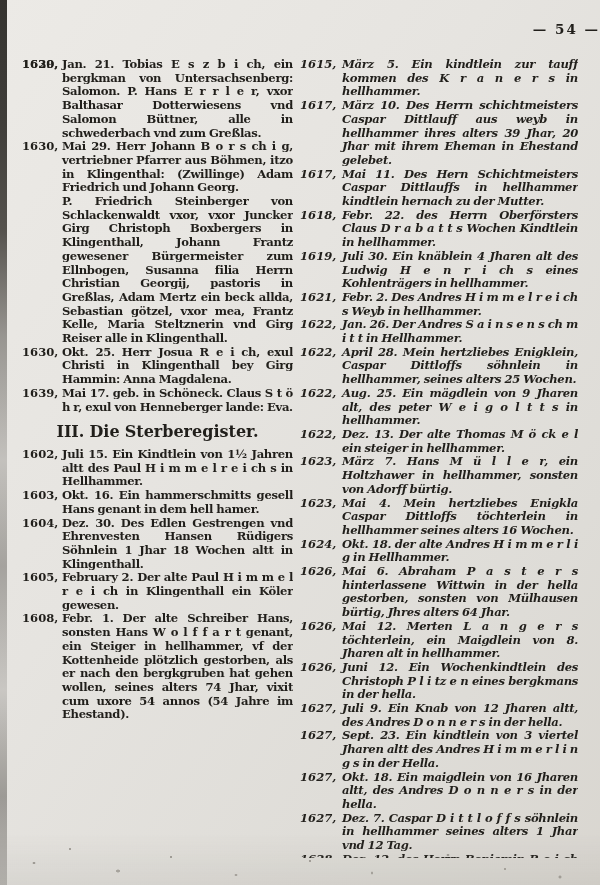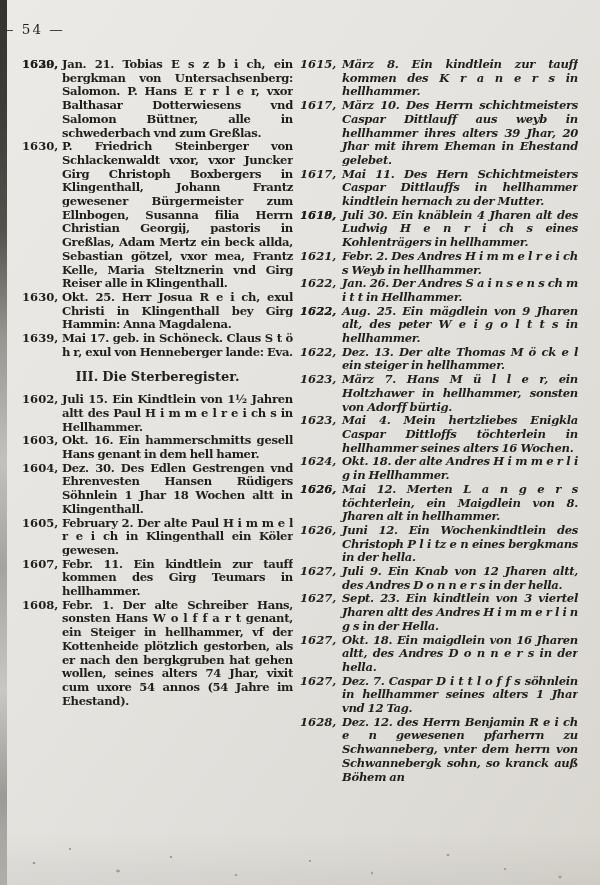--- a/index.html
+++ b/index.html
@@ -32,42 +32,42 @@
       radial-gradient(2px 2px at 171px 46px, #8a867f 40%, transparent 60%),
       radial-gradient(3px 2px at 236px 64px, #938f88 40%, transparent 60%),
       radial-gradient(2px 2px at 310px 50px, #8e8a83 40%, transparent 60%),
       radial-gradient(2px 3px at 372px 62px, #938f88 40%, transparent 60%),
       radial-gradient(3px 2px at 448px 44px, #8a867f 40%, transparent 60%),
       radial-gradient(2px 2px at 505px 58px, #938f88 40%, transparent 60%),
       radial-gradient(3px 3px at 560px 66px, #8e8a83 40%, transparent 60%),
       linear-gradient(0deg, rgba(140,136,128,.18) 0%, rgba(140,136,128,0) 70%);
   }
   .page-header{
-    padding-top:21px;text-align:left;
-    font-size:13.5px;font-weight:normal;letter-spacing:2px;
+    padding-top:21px;text-align:right;
+    font-size:13.5px;font-weight:bold;letter-spacing:2px;
   }
   .columns{
     display:flex;gap:7px;
     padding:21px 8px 0 22px;
   }
   .col{overflow:hidden;height:800px;}
   .col-left{width:271px;}
   .col-right{width:278px;}
   .entry{
     position:relative;
     padding-left:40px;
     text-align:justify;
     font-size:11.6px;line-height:13.7px;font-weight:bold;
     letter-spacing:-0.3px;word-spacing:-0.5px;
   }
   .col-right .entry{padding-left:42px;font-style:italic;}
   .entry .year{position:absolute;left:0;top:0;letter-spacing:0;}
   .heading-block{
     text-align:center;padding-left:0;margin:11px 0 9px;
-    font-size:13px;letter-spacing:0;
+    font-size:16px;letter-spacing:0;
   }
 </style>
 </head>
 <body>
 
 <div class="page">
   <div class="scan-edge"></div>
   <div class="scan-noise"></div>
 
   <div class="page-header">— 54 —</div>
@@ -75,21 +75,21 @@
   <div class="columns">
     <div class="col col-left">
 
     <div class="entry">
           <span class="year">1629,</span>
         </div>
         <div class="entry">
           <span class="year">1630,</span><span class="body">Jan. 21. Tobias E s z b i ch, ein bergkman von Untersachsenberg: Salomon. P. Hans E r r l e r, vxor Balthasar Dotterwiesens vnd Salomon Büttner, alle in schwederbach vnd zum Greßlas.</span>
         </div>
         <div class="entry">
-          <span class="year">1630,</span>
+          <span class="year">1630,</span><span class="body">Mai 29. Herr Johann B o r s ch i g, vertriebner Pfarrer aus Böhmen, itzo in Klingenthal: (Zwillinge) Adam Friedrich und Johann Georg.</span>
         </div>
         <div class="entry">
           <span class="year"></span><span class="body">P. Friedrich Steinberger von Schlackenwaldt vxor, vxor Juncker Girg Christoph Boxbergers in Klingenthall, Johann Frantz gewesener Bürgermeister zum Ellnbogen, Susanna filia Herrn Christian Georgij, pastoris in Greßlas, Adam Mertz ein beck allda, Sebastian götzel, vxor mea, Frantz Kelle, Maria Steltznerin vnd Girg Reiser alle in Klingenthall.</span>
         </div>
         <div class="entry">
           <span class="year">1630,</span><span class="body">Okt. 25. Herr Josua R e i ch, exul Christi in Klingenthall bey Girg Hammin: Anna Magdalena.</span>
         </div>
         <div class="entry">
           <span class="year">1639,</span><span class="body">Mai 17. geb. in Schöneck. Claus S t ö h r, exul von Henneberger lande: Eva.</span>
         </div>
@@ -102,69 +102,66 @@
         <div class="entry">
           <span class="year">1603,</span><span class="body">Okt. 16. Ein hammerschmitts gesell Hans genant in dem hell hamer.</span>
         </div>
         <div class="entry">
           <span class="year">1604,</span><span class="body">Dez. 30. Des Edlen Gestrengen vnd Ehrenvesten Hansen Rüdigers Söhnlein 1 Jhar 18 Wochen altt in Klingenthall.</span>
         </div>
         <div class="entry">
           <span class="year">1605,</span><span class="body">February 2. Der alte Paul H i m m e l r e i ch in Klingenthall ein Köler gewesen.</span>
         </div>
         <div class="entry">
-          <span class="year">1607,</span><span class="body">Febr. 11. Ein kindtlein zur tauff kommen des Girg Teumars in hellhammer.</span>
-        </div>
-        <div class="entry">
           <span class="year">1608,</span><span class="body">Febr. 1. Der alte Schreiber Hans, sonsten Hans W o l f f a r t genant, ein Steiger in hellhammer, vf der Kottenheide plötzlich gestorben, als er nach den bergkgruben hat gehen wollen, seines alters 74 Jhar, vixit cum uxore 54 annos (54 Jahre im Ehestand).</span>
         </div>
       </div>
     <div class="col col-right">
 
     <div class="entry">
-          <span class="year">1615,</span><span class="body">März 8. Ein kindtlein zur tauff kommen des K r a n e r s in hellhammer.</span>
+          <span class="year">1615,</span><span class="body">März 5. Ein kindtlein zur tauff kommen des K r a n e r s in hellhammer.</span>
         </div>
         <div class="entry">
           <span class="year">1617,</span><span class="body">März 10. Des Herrn schichtmeisters Caspar Dittlauff aus weyb in hellhammer ihres alters 39 Jhar, 20 Jhar mit ihrem Eheman in Ehestand gelebet.</span>
         </div>
         <div class="entry">
           <span class="year">1617,</span><span class="body">Mai 11. Des Hern Schichtmeisters Caspar Dittlauffs in hellhammer kindtlein hernach zu der Mutter.</span>
         </div>
         <div class="entry">
-          <span class="year">1618,</span>
+          <span class="year">1618,</span><span class="body">Febr. 22. des Herrn Oberförsters Claus D r a b a t t s Wochen Kindtlein in hellhammer.</span>
         </div>
         <div class="entry">
           <span class="year">1619,</span><span class="body">Juli 30. Ein knäblein 4 Jharen alt des Ludwig H e n r i ch s eines Kohlenträgers in hellhammer.</span>
         </div>
         <div class="entry">
           <span class="year">1621,</span><span class="body">Febr. 2. Des Andres H i m m e l r e i ch s Weyb in hellhammer.</span>
         </div>
         <div class="entry">
           <span class="year">1622,</span><span class="body">Jan. 26. Der Andres S a i n s e n s ch m i t t in Hellhammer.</span>
         </div>
         <div class="entry">
-          <span class="year">1622,</span>
+          <span class="year">1622,</span><span class="body">April 28. Mein hertzliebes Enigklein, Caspar Dittloffs söhnlein in hellhammer, seines alters 25 Wochen.</span>
         </div>
         <div class="entry">
           <span class="year">1622,</span><span class="body">Aug. 25. Ein mägdlein von 9 Jharen alt, des peter W e i g o l t t s in hellhammer.</span>
         </div>
         <div class="entry">
           <span class="year">1622,</span><span class="body">Dez. 13. Der alte Thomas M ö ck e l ein steiger in hellhammer.</span>
         </div>
         <div class="entry">
           <span class="year">1623,</span><span class="body">März 7. Hans M ü l l e r, ein Holtzhawer in hellhammer, sonsten von Adorff bürtig.</span>
         </div>
         <div class="entry">
           <span class="year">1623,</span><span class="body">Mai 4. Mein hertzliebes Enigkla Caspar Dittloffs töchterlein in hellhammer seines alters 16 Wochen.</span>
         </div>
         <div class="entry">
           <span class="year">1624,</span><span class="body">Okt. 18. der alte Andres H i m m e r l i g in Hellhammer.</span>
         </div>
         <div class="entry">
-          <span class="year">1626,</span>
+          <span class="year">1626,</span><span class="body">Mai 6. Abraham P a s t e r s hinterlassene Wittwin in der hella gestorben, sonsten von Mülhausen bürtig, Jhres alters 64 Jhar.</span>
         </div>
         <div class="entry">
           <span class="year">1626,</span><span class="body">Mai 12. Merten L a n g e r s töchterlein, ein Maigdlein von 8. Jharen alt in hellhammer.</span>
         </div>
         <div class="entry">
           <span class="year">1626,</span><span class="body">Juni 12. Ein Wochenkindtlein des Christoph P l i tz e n eines bergkmans in der hella.</span>
         </div>
         <div class="entry">
           <span class="year">1627,</span><span class="body">Juli 9. Ein Knab von 12 Jharen altt, des Andres D o n n e r s in der hella.</span>
         </div>

